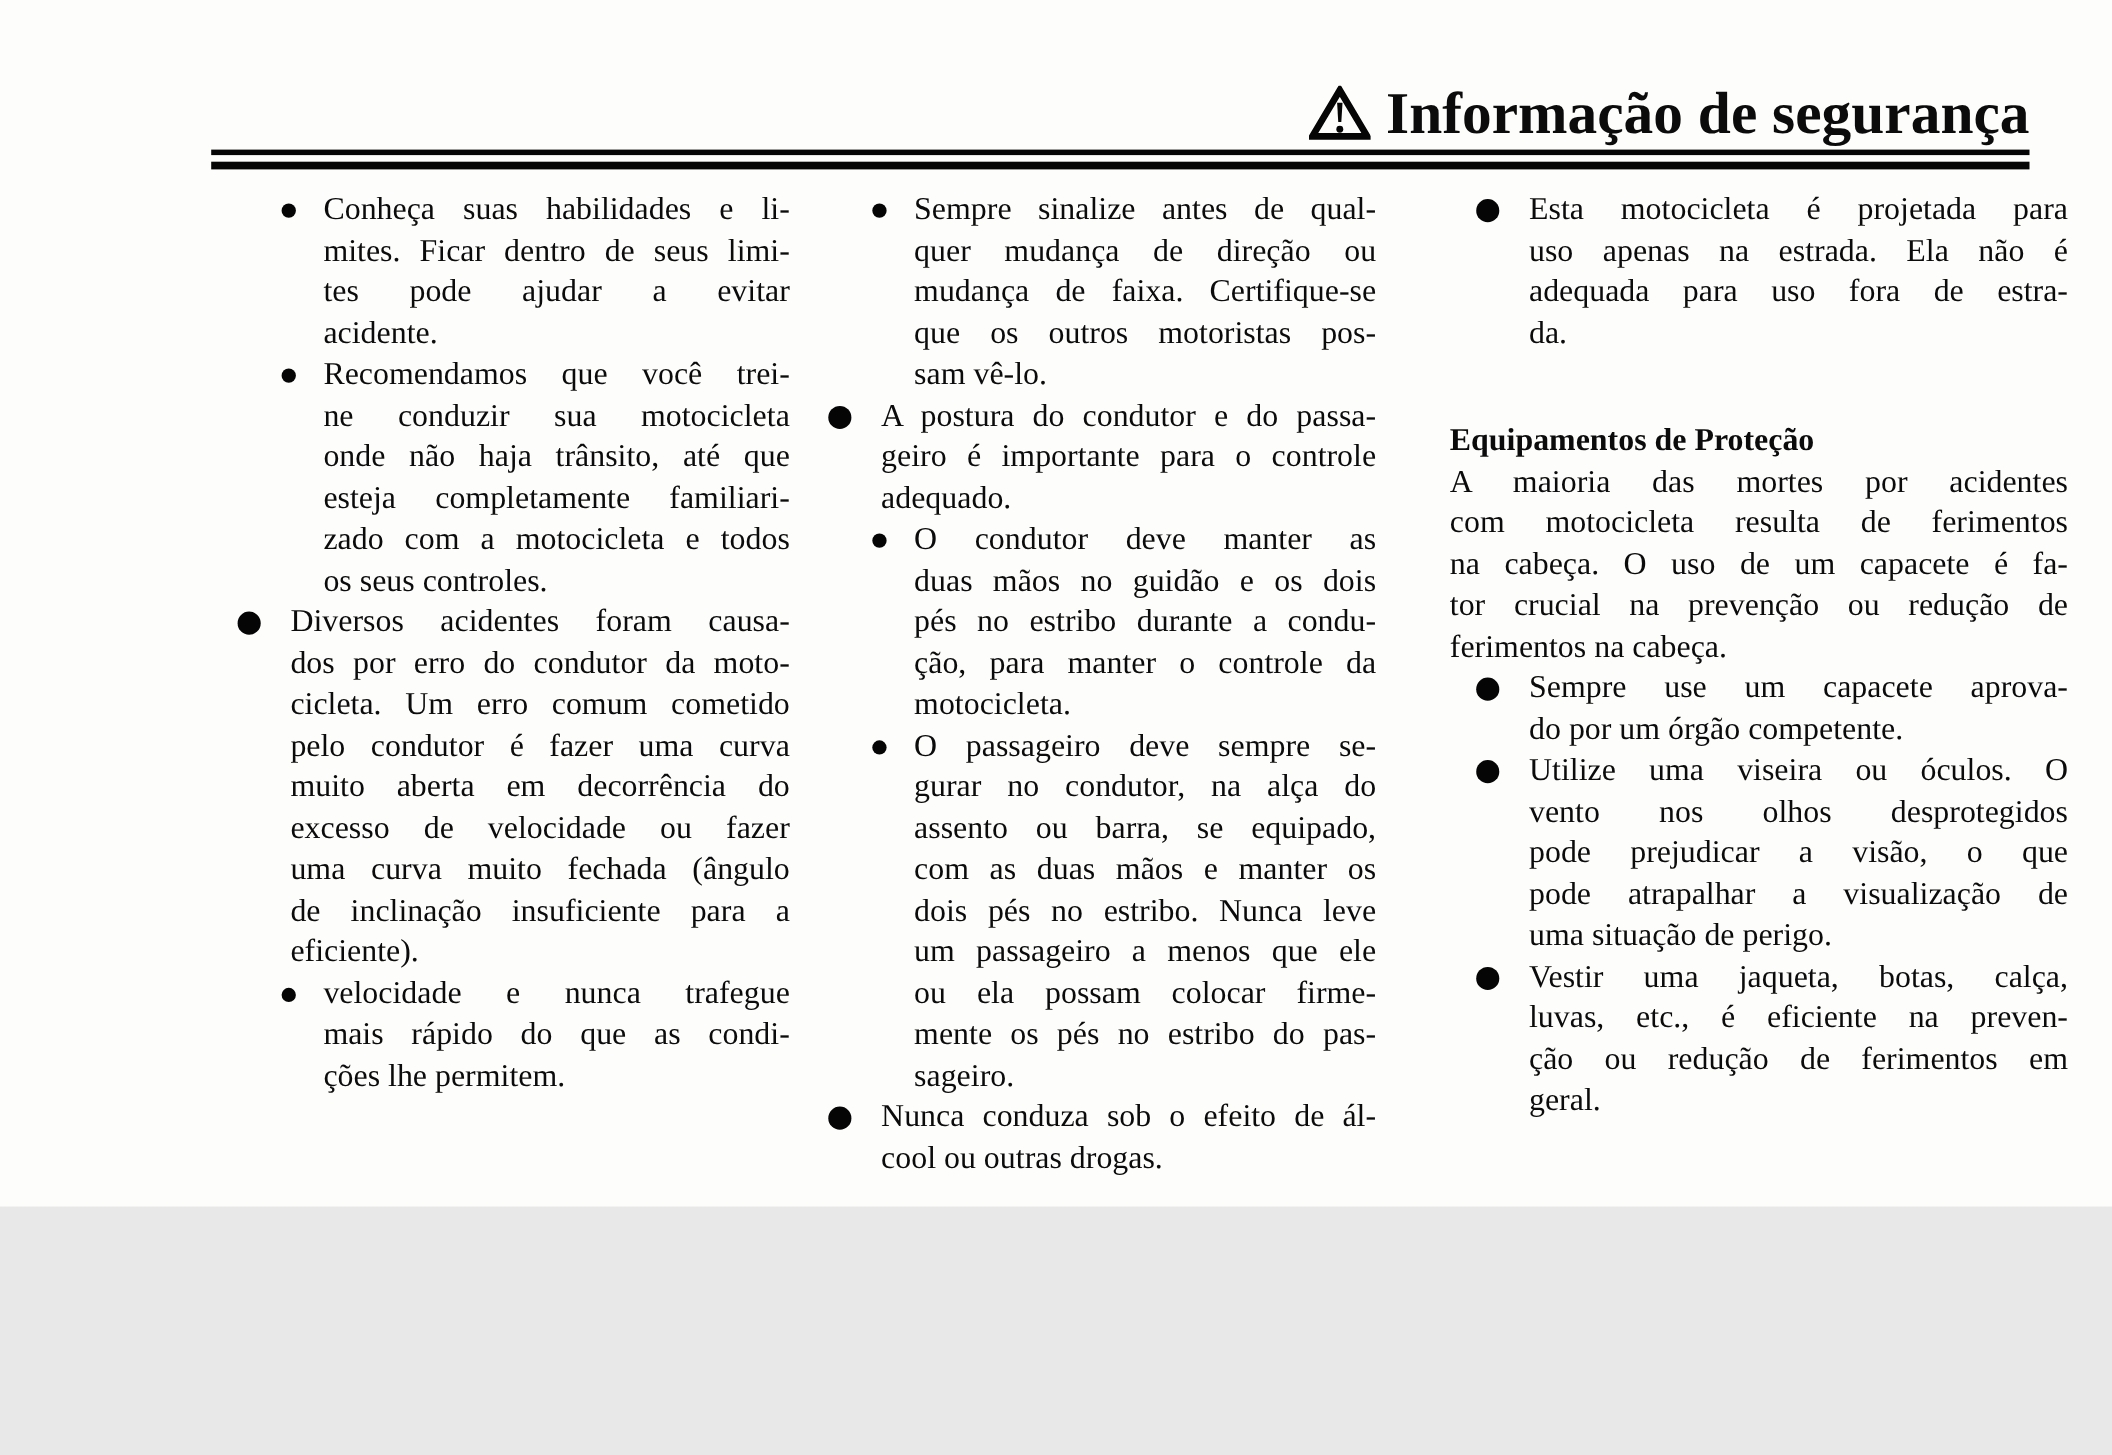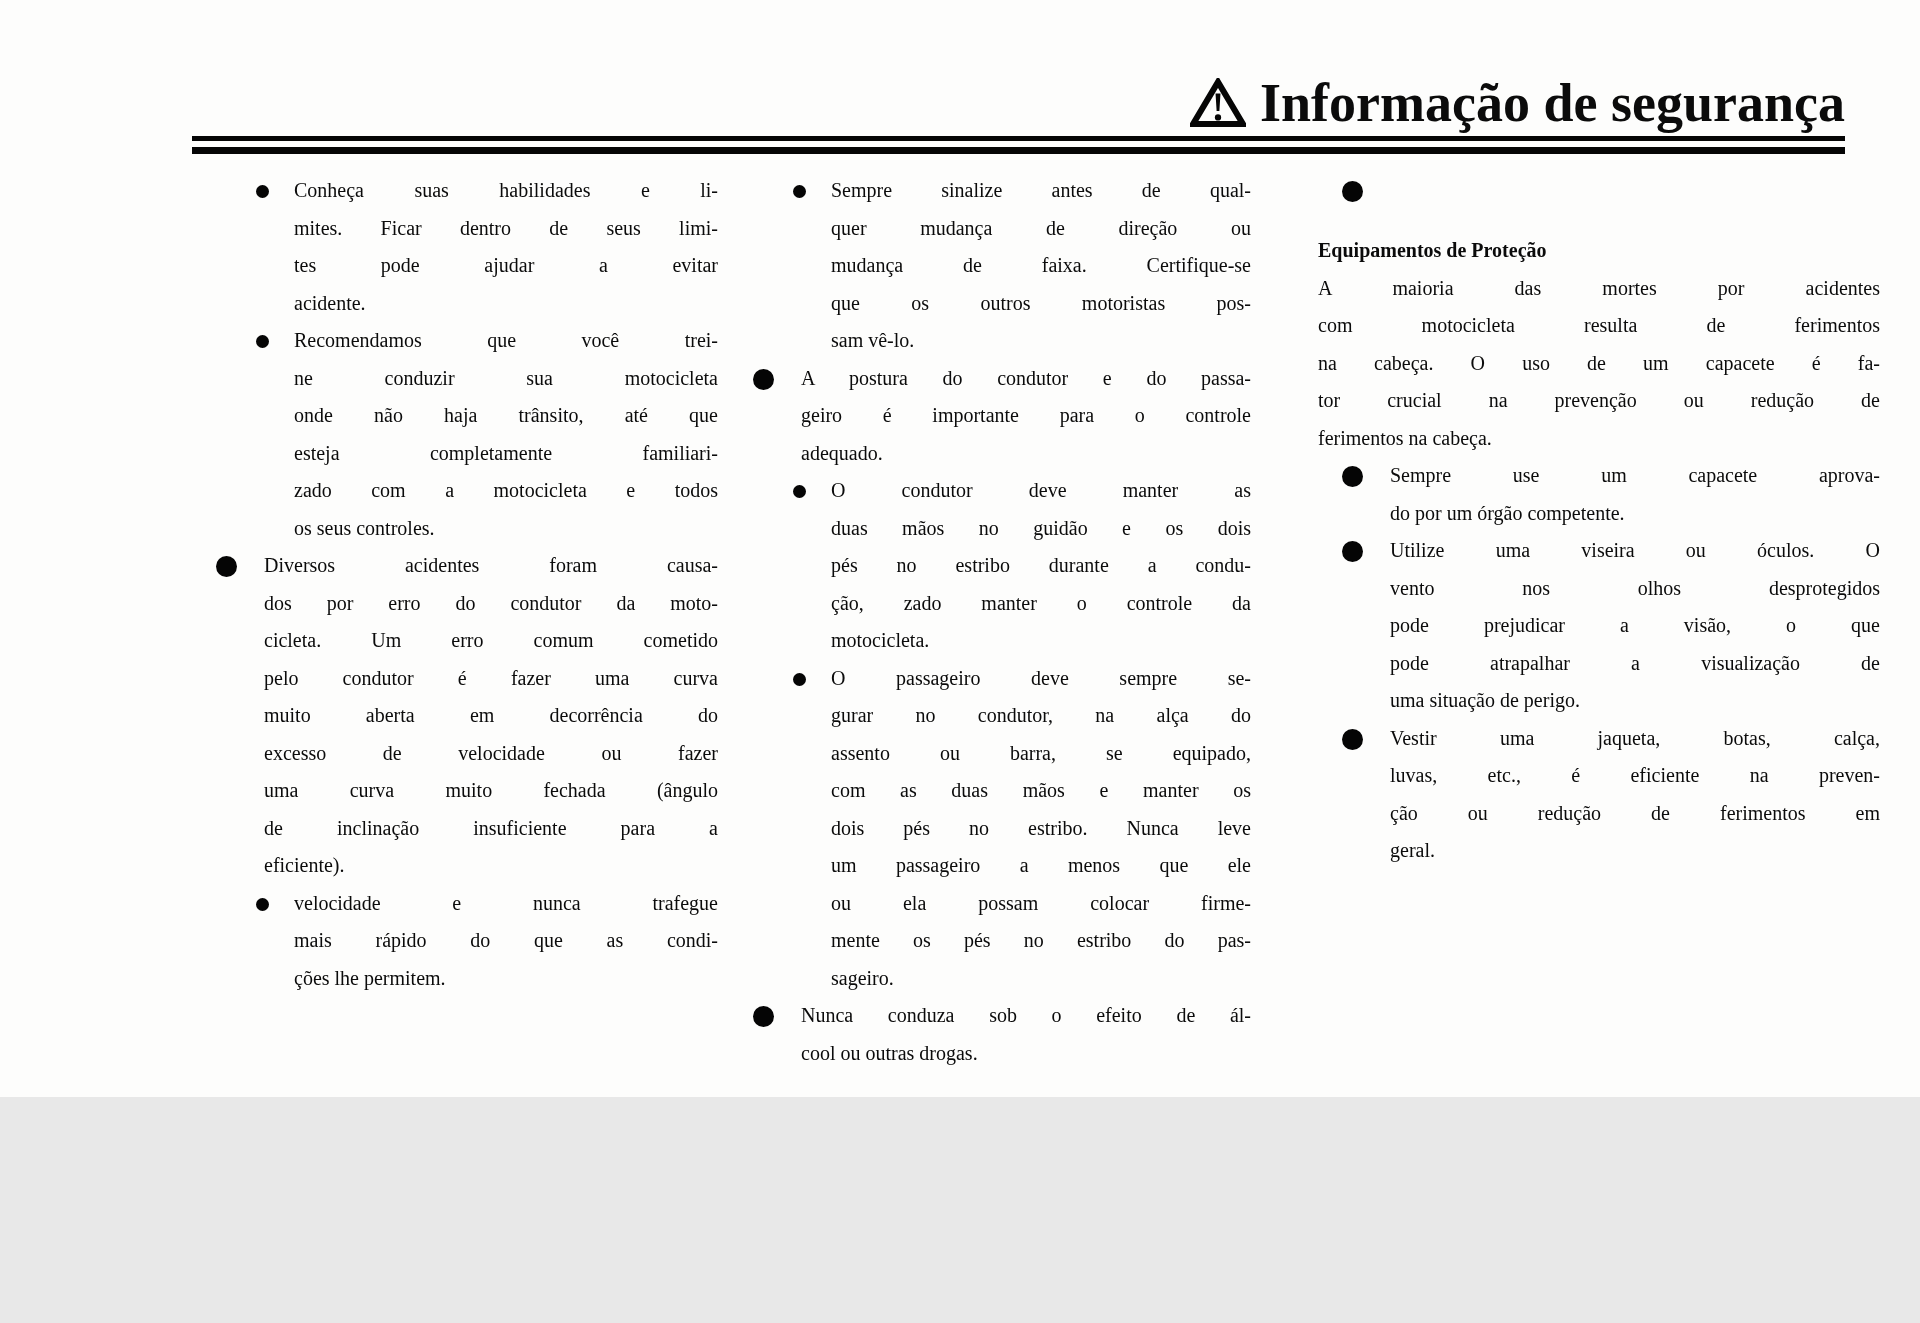--- a/index.html
+++ b/index.html
@@ -16,21 +16,21 @@
   }
   .warn-icon { width:56px; height:50px; flex:0 0 auto; }
   h1.title {
     margin:0; font-size:54px; font-weight:bold; letter-spacing:0;
     line-height:1; white-space:nowrap;
   }
   .rule { position:absolute; left:192px; width:1653px; background:#050505; }
   .rule-thin  { top:136px; height:5px; }
   .rule-thick { top:147px; height:7px; }
   
-  .col { position:absolute; top:172px; font-size:20px; line-height:37.5px; }
+  .col { position:absolute; top:172px; font-size:29px; line-height:37.5px; }
   .col-1 { left:192px;  width:526px; }
   .col-2 { left:729px;  width:522px; }
   .col-3 { left:1318px; width:562px; }
   .item { position:relative; }
   .item.lvl1 { padding-left:72px; }
   .item.lvl2 { padding-left:102px; }
   .bullet { position:absolute; border-radius:50%; background:#050505; }
   .lvl1 > .bullet { left:24px; top:9px;  width:21px; height:21px; }
   .lvl2 > .bullet { left:64px; top:13px; width:13px; height:13px; }
   .ln { min-height:37.5px; }
@@ -122,21 +122,21 @@
           <div class="ln j">geiro é importante para o controle</div>
           <div class="ln">adequado.</div>
         </div>
     </div>
     <div class="item lvl2">
       <span class="bullet"></span>
       <div class="txt">
           <div class="ln j">O condutor deve manter as</div>
           <div class="ln j">duas mãos no guidão e os dois</div>
           <div class="ln j">pés no estribo durante a condu-</div>
-          <div class="ln j">ção, zado manter o controle da</div>
+          <div class="ln j">ção, para manter o controle da</div>
           <div class="ln">motocicleta.</div>
         </div>
     </div>
     <div class="item lvl2">
       <span class="bullet"></span>
       <div class="txt">
           <div class="ln j">O passageiro deve sempre se-</div>
           <div class="ln j">gurar no condutor, na alça do</div>
           <div class="ln j">assento ou barra, se equipado,</div>
           <div class="ln j">com as duas mãos e manter os</div>
@@ -152,20 +152,26 @@
       <div class="txt">
           <div class="ln j">Nunca conduza sob o efeito de ál-</div>
           <div class="ln">cool ou outras drogas.</div>
         </div>
     </div>
   </section>
 
   <section class="col col-3">
     <div class="item lvl1">
       <span class="bullet"></span>
+      <div class="txt">
+          <div class="ln j">Esta motocicleta é projetada para</div>
+          <div class="ln j">uso apenas na estrada. Ela não é</div>
+          <div class="ln j">adequada para uso fora de estra-</div>
+          <div class="ln">da.</div>
+        </div>
     </div>
     <div class="subheading">Equipamentos de Proteção</div>
     <div class="paragraph">
         <div class="ln j">A maioria das mortes por acidentes</div>
         <div class="ln j">com motocicleta resulta de ferimentos</div>
         <div class="ln j">na cabeça. O uso de um capacete é fa-</div>
         <div class="ln j">tor crucial na prevenção ou redução de</div>
         <div class="ln">ferimentos na cabeça.</div>
       </div>
     <div class="item lvl1">

